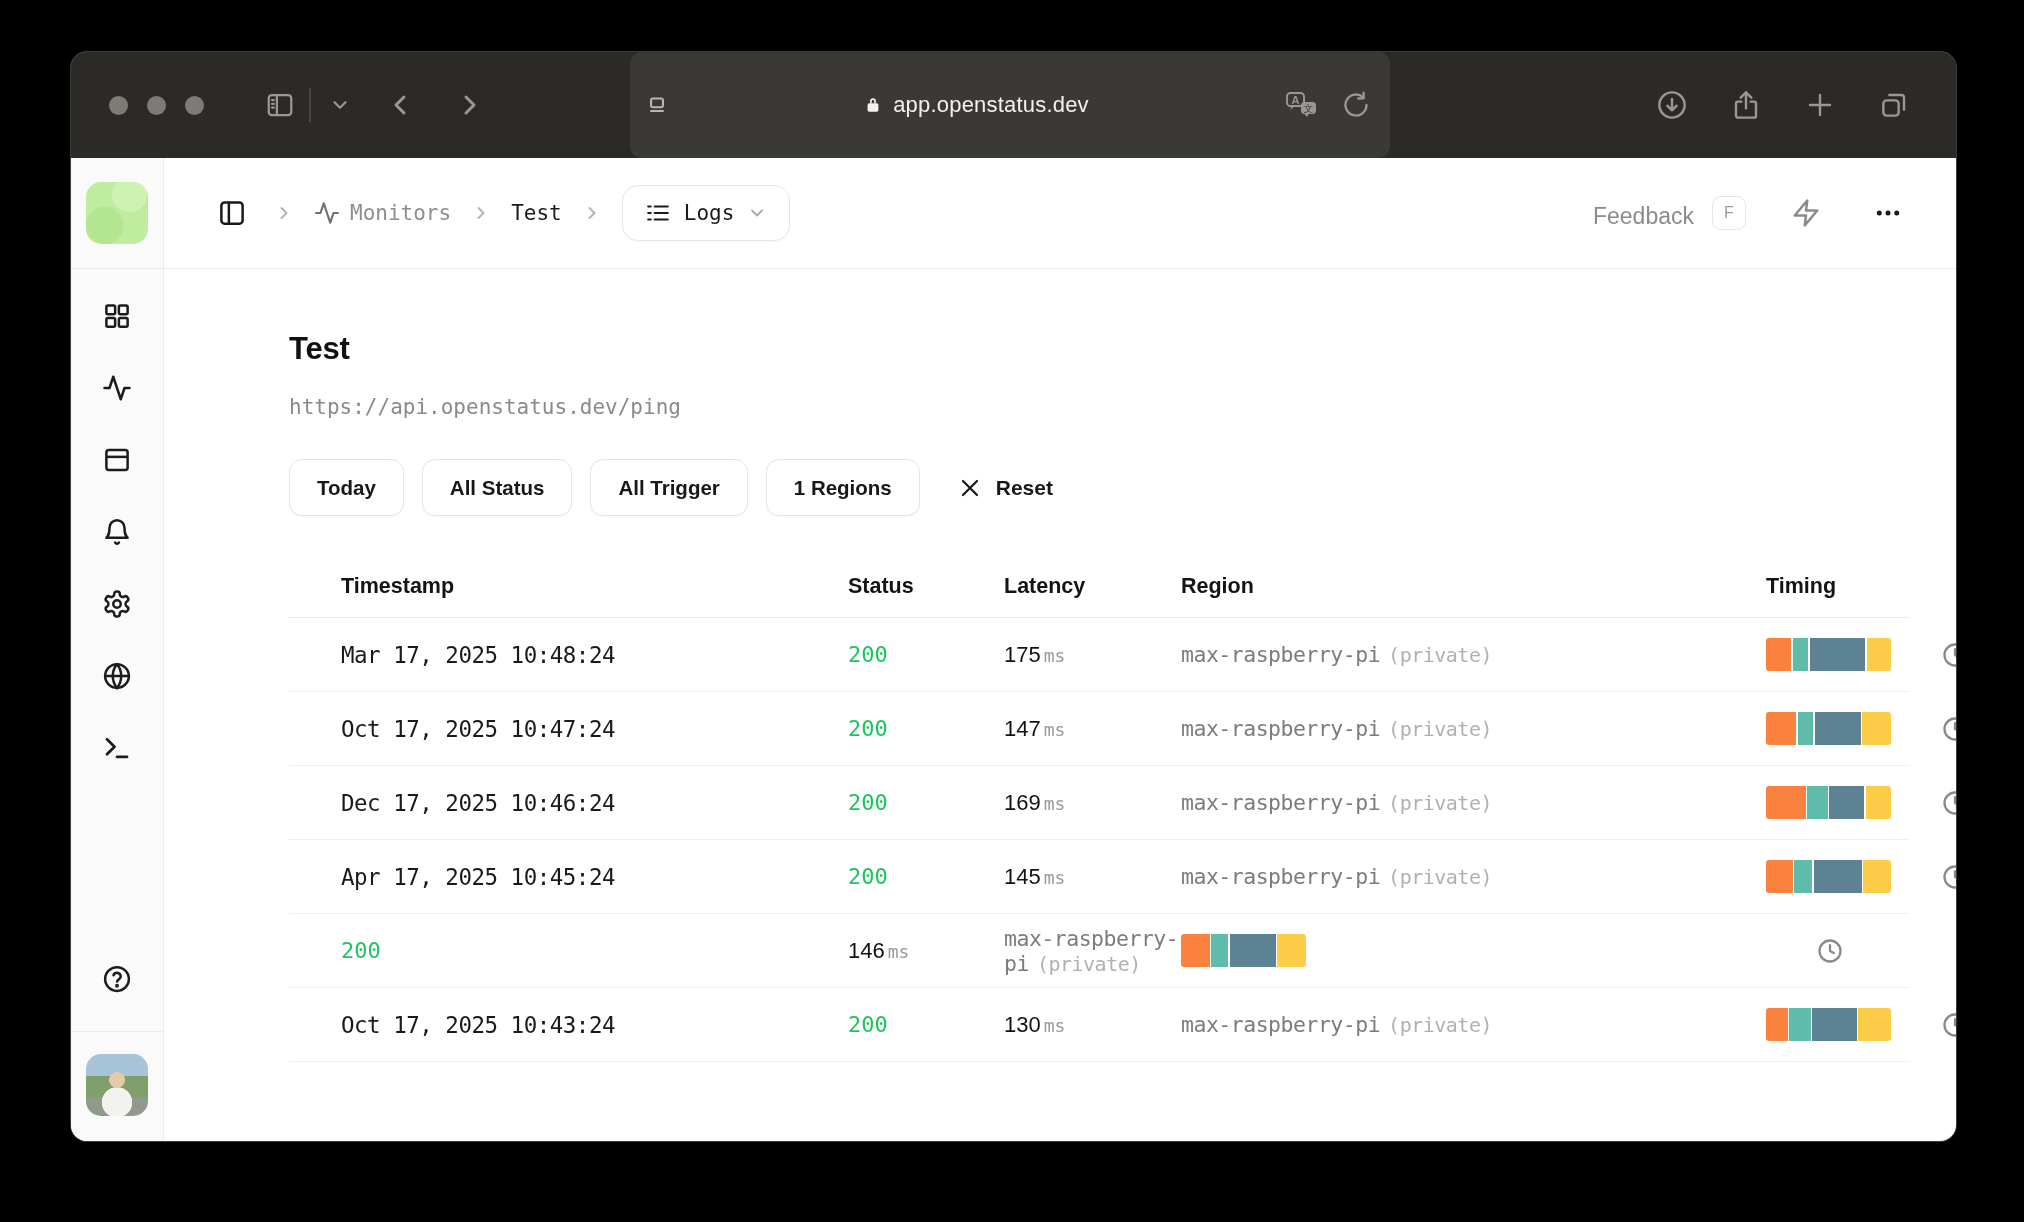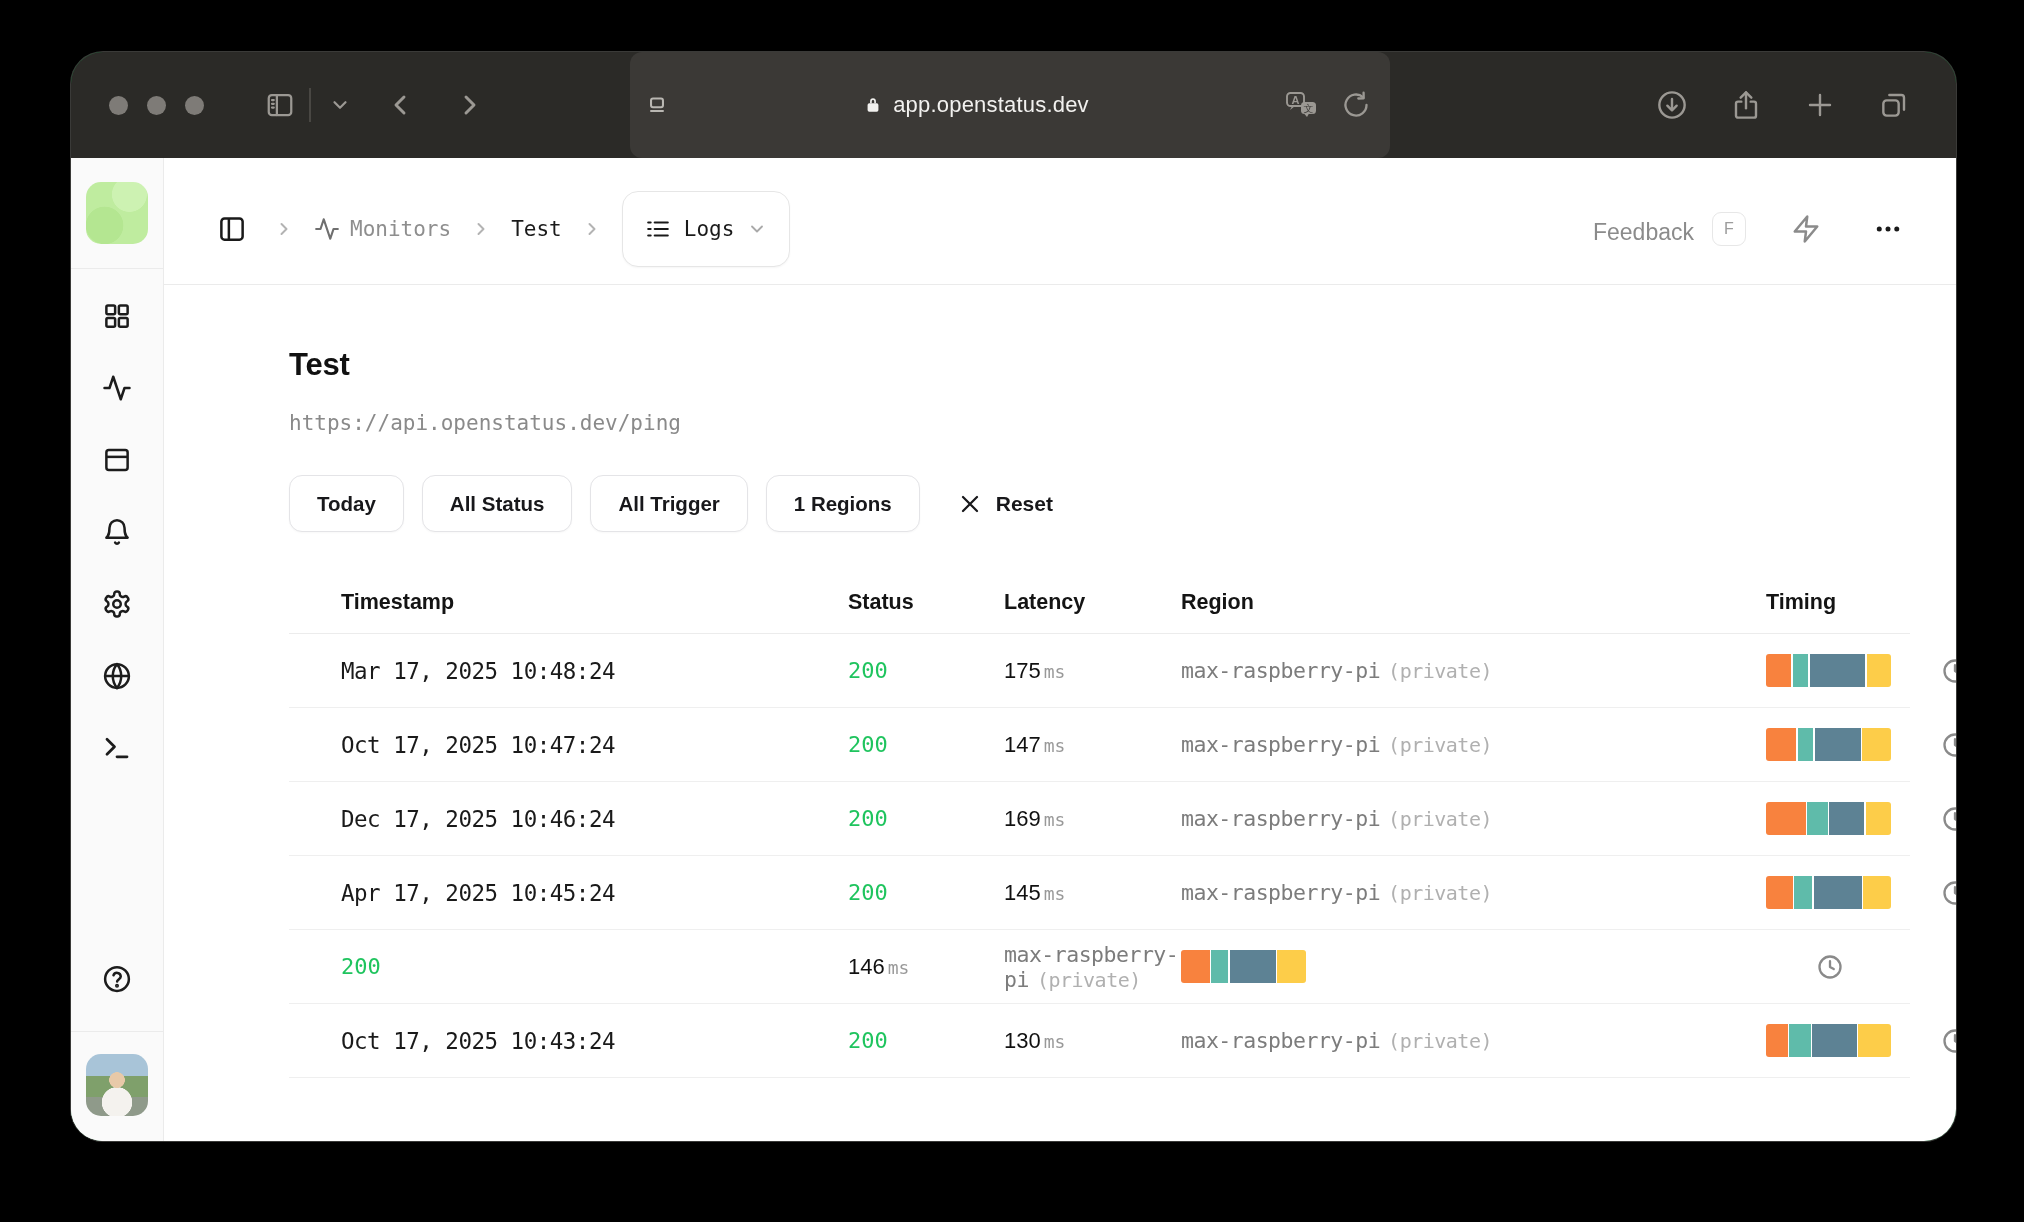--- a/index.html
+++ b/index.html
@@ -2,21 +2,21 @@
 <html><head>
 <meta charset="utf-8">
 <style>
   * { margin:0; padding:0; box-sizing:border-box; }
   html,body { width:2024px; height:1222px; background:#000; overflow:hidden;
               font-family:"Liberation Sans", sans-serif; }
   .mono { font-family:"DejaVu Sans Mono", monospace; }
 
   
   .window { position:absolute; left:71px; top:52px; width:1885px; height:1089px;
-            border-radius:32px; overflow:hidden; background:#15803d;
+            border-radius:16px; overflow:hidden; background:#15803d;
             box-shadow:0 0 0 1px #3a3a38, 0 30px 60px rgba(0,0,0,.6);
             display:flex; flex-direction:column; }
 
   
   .chrome { position:relative; height:106px; flex:0 0 106px; background:#2b2a27; }
   .chrome .abs { position:absolute; top:0; height:106px; display:flex; align-items:center; }
   .traffic { left:38px; gap:19px; }
   .t-dot { width:19px; height:19px; border-radius:50%; background:#7e7b77; }
   .chrome-icons { color:#9b9893; gap:0; }
   .chrome svg { display:block; }
@@ -50,28 +50,28 @@
             margin:22px 0 25px 0; overflow:hidden;
             background:
               radial-gradient(circle at 50% 42%, #e8c9a8 0 16%, transparent 17%),
               radial-gradient(circle at 50% 78%, #f4f2ee 0 26%, transparent 27%),
               linear-gradient(180deg, #a8c4d8 0 35%, #7fa06b 35% 70%, #8f9a8a 70%); }
 
   .main { flex:1; display:flex; flex-direction:column; min-width:0; }
 
   
   .topbar { height:111px; flex:0 0 111px; border-bottom:1.5px solid #ebebeb;
-            display:flex; align-items:center; padding:17px 46px;margin-top:16px; }
+            display:flex; align-items:center; padding:17px 46px; }
   .crumbs { display:flex; align-items:center; gap:20px; }
   .crumb-sep { color:#b3b3b3; display:flex; }
   .crumb { display:flex; align-items:center; gap:10px; font-size:21px; cursor:pointer;
            background:none; border:none; }
   .crumb.gray { color:#8e8e8e; }
   .crumb.dark { color:#1a1a1a; }
-  .logs-btn { display:flex; align-items:center; gap:13px; height:76px; padding:0 22px;
+  .logs-btn { display:flex; align-items:center; gap:13px; height:56px; padding:0 22px;
               border:1.5px solid #e6e6e6; border-radius:16px; background:#fff;
               font-size:21px; color:#1a1a1a; cursor:pointer;
               box-shadow:0 1px 2px rgba(0,0,0,.04); }
   .logs-btn .chev { color:#a9a9a9; display:flex; }
   .topbar-right { margin-left:auto; display:flex; align-items:center; gap:38px; }
   .feedback { display:flex; align-items:flex-end; gap:18px; background:none; border:none;
               cursor:pointer; font-size:23px; color:#8b8b8b; }
   .kbd { width:34px; height:34px; border:1.5px solid #e7e7e7; border-radius:9px;
          display:flex; align-items:center; justify-content:center; font-size:16px;
          color:#9c9c9c; background:#fff; }

